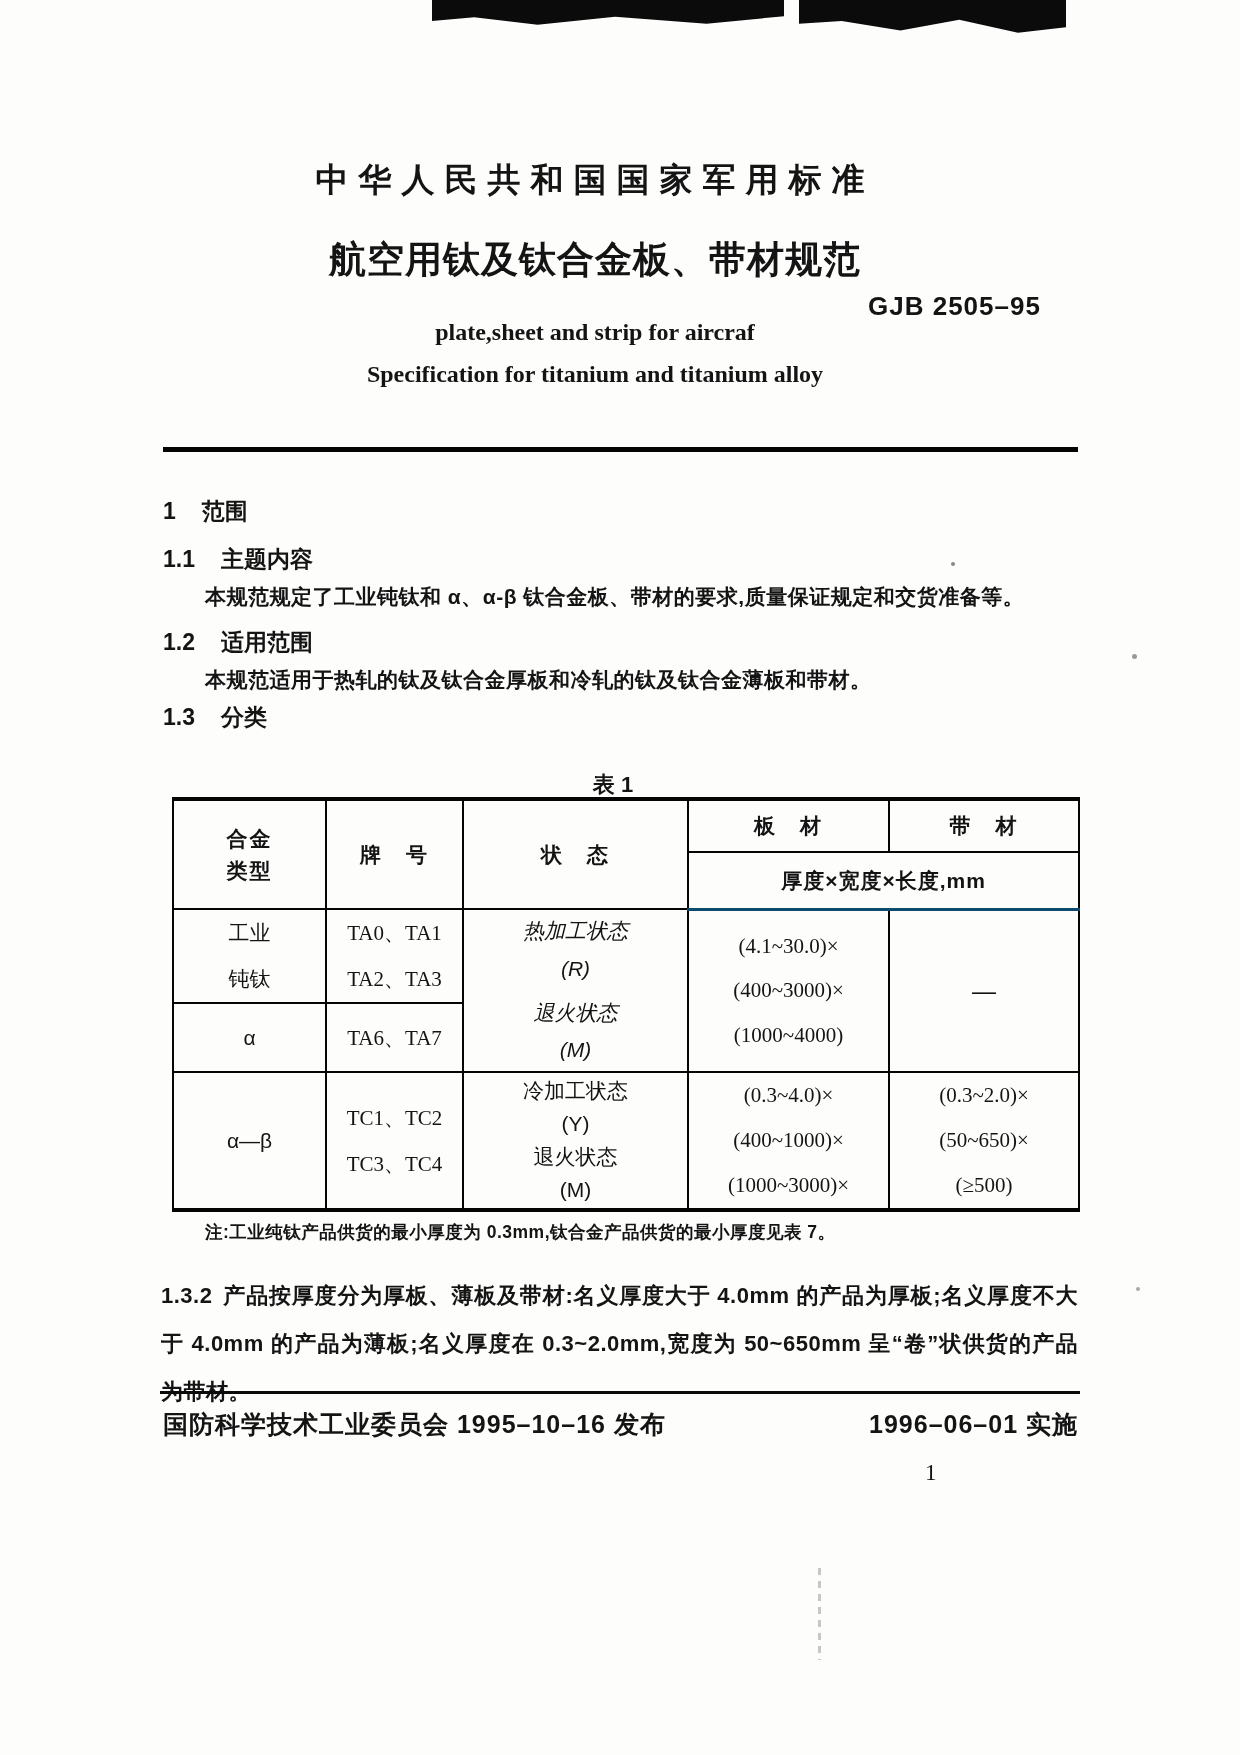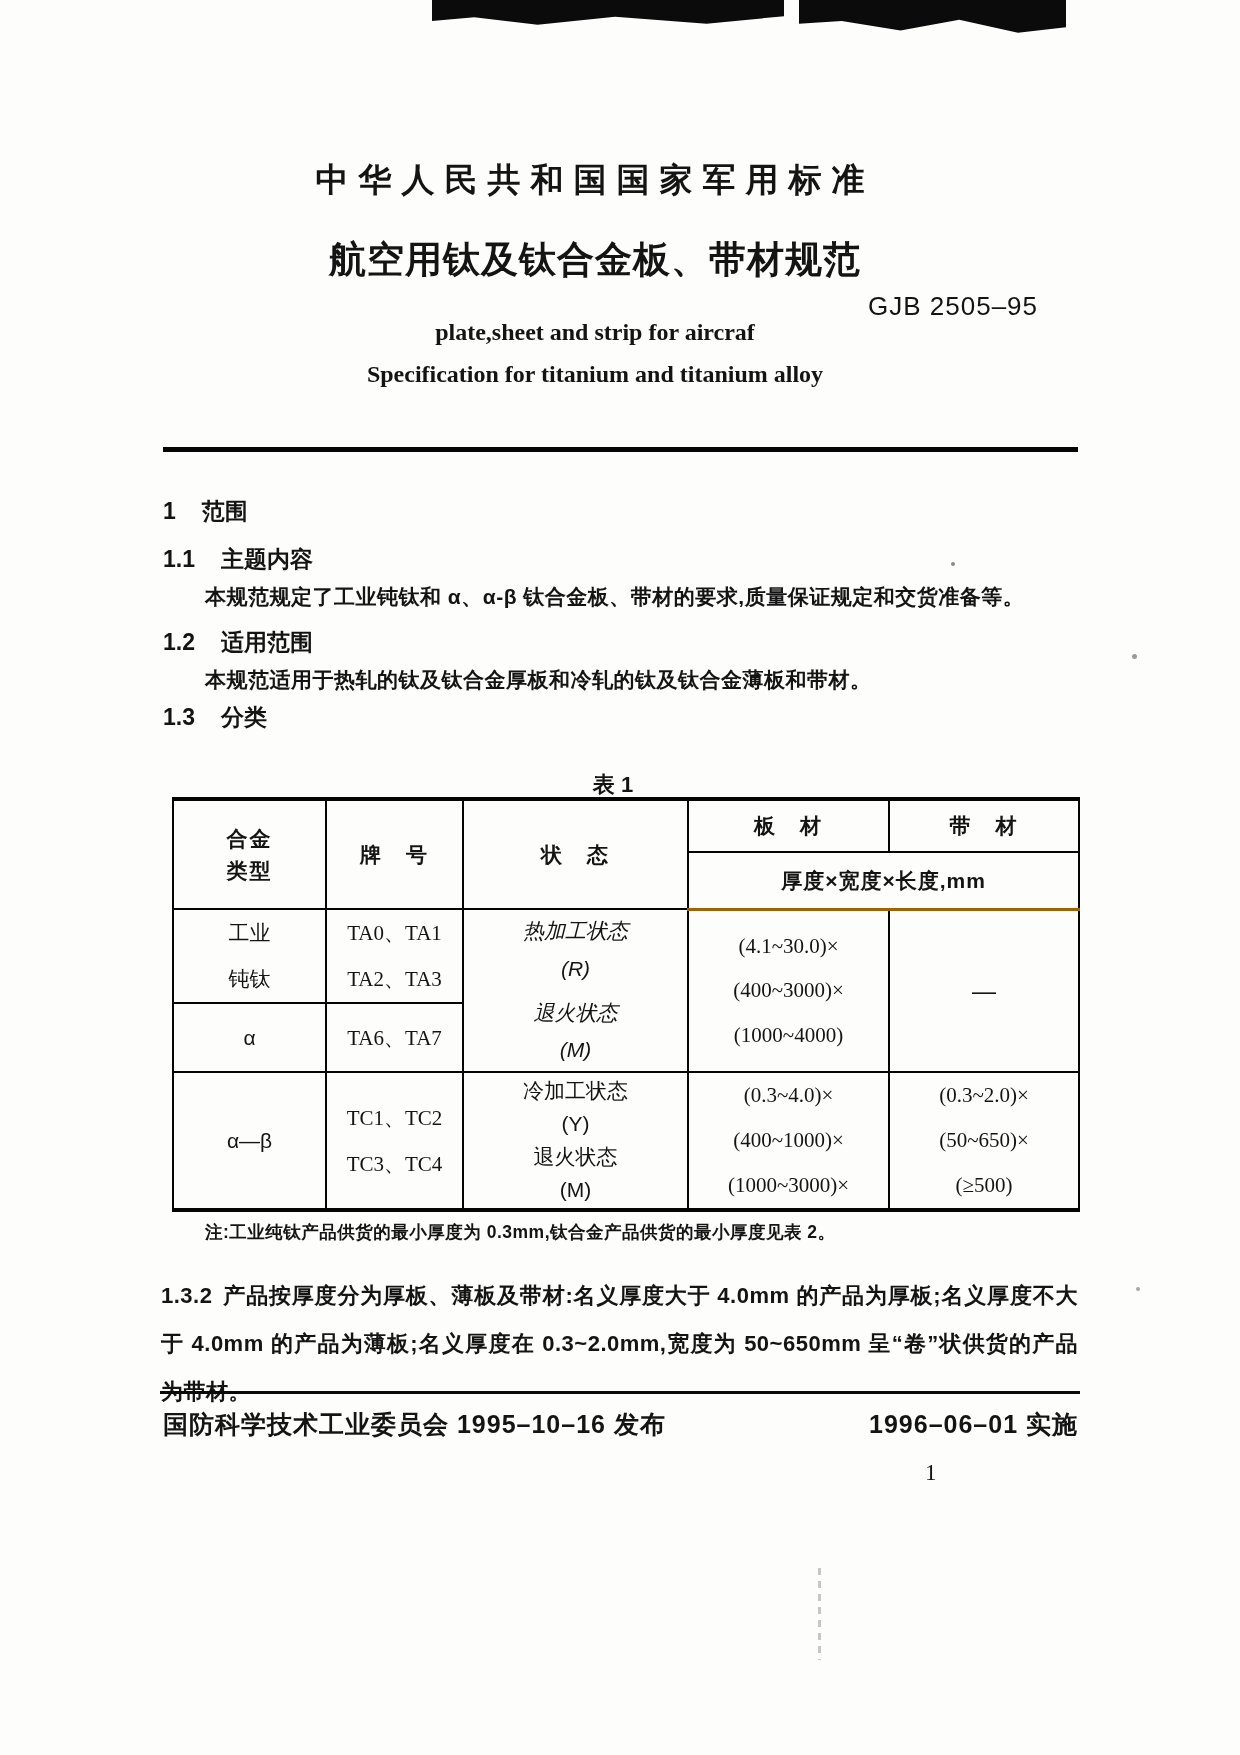--- a/index.html
+++ b/index.html
@@ -22,21 +22,21 @@
   .sp3 { left:1136px; top:1287px; width:4px; height:4px; background:#a8a8a8; }
   .vdash { position:absolute; left:818px; top:1568px; width:3px; height:92px;
     background:repeating-linear-gradient(#b9b9b9 0 7px, transparent 7px 13px); opacity:.8; }
 
   
   .header { position:absolute; left:158px; top:158px; width:874px; text-align:center; }
   .std-label { font-size:33px; font-weight:bold; letter-spacing:10px; white-space:nowrap; }
   .title-cn { margin-top:32px; font-size:37px; font-weight:bold; letter-spacing:1px; white-space:nowrap; }
   .title-en { margin-top:26px; font-family:"Liberation Serif", serif; font-weight:bold;
     font-size:24px; line-height:1.75; }
-  .std-no { position:absolute; left:868px; top:291px; font-size:26px; font-weight:normal;
+  .std-no { position:absolute; left:868px; top:291px; font-size:26px; font-weight:bold;
     letter-spacing:1px; white-space:nowrap; }
 
   .rule-top { position:absolute; left:163px; top:447px; width:915px; height:5px; background:#050505; }
 
   
   .h2, .h3 { position:absolute; left:163px; font-size:23px; font-weight:bold; white-space:nowrap; }
   .h-num { display:inline-block; margin-right:26px; }
   .para { position:absolute; left:163px; width:918px; font-size:21px; font-weight:600;
     line-height:1.55; text-indent:2em; letter-spacing:0.5px; }
   .p131 { text-indent:0; }
@@ -49,21 +49,21 @@
     table-layout:fixed; font-size:21px;padding-left:28px; }
   table.spec { border:2px solid #050505; border-top:4px solid #050505; border-bottom:4px solid #050505; }
   table.spec th, table.spec td { border:2px solid #050505; text-align:center;
     vertical-align:middle; font-weight:normal; padding:0; }
   tr.hrow1 { height:53px; }
   tr.hrow2 { height:57px; }
   tr.brow1 { height:92px; }
   tr.brow2 { height:69px; }
   tr.brow3 { height:135px; }
   th.span2 { border-bottom:3px solid #050505; }
-  tr.hrow2 th { border-bottom:3px solid #a16207; }
+  tr.hrow2 th { border-bottom:3px solid #0c4a6e; }
   .th-txt { font-weight:bold; letter-spacing:2px; line-height:1.5; }
   td.serif, .serif { font-family:"Liberation Serif", serif; }
   .lh-wide { line-height:2.2; }
   .lh-dims { line-height:2.14; }
   .state-block { line-height:1.8;font-style:italic; }
   .state-gap { margin-top:6px; }
   .state3 { line-height:1.57; }
   .dash-cell { font-size:24px; }
 
   .note { position:absolute; left:205px; top:1220px; font-size:17.5px; font-weight:600;
@@ -176,21 +176,21 @@
       <td class="serif"><span class="ml lh-dims">(0.3~4.0)×
 (400~1000)×
 (1000~3000)×</span></td>
       <td class="serif"><span class="ml lh-dims">(0.3~2.0)×
 (50~650)×
 (≥500)</span></td>
     </tr>
   </tbody>
     </table>
 
-  <div class="note">注:工业纯钛产品供货的最小厚度为 0.3mm,钛合金产品供货的最小厚度见表 2。</div>
+  <div class="note">注:工业纯钛产品供货的最小厚度为 0.3mm,钛合金产品供货的最小厚度见表 7。</div>
 
   <div class="block132">
     <span style="font-weight:bold; margin-right:4px;">1.3.2</span><span>  产品按厚度分为厚板、薄板及带材:名义厚度大于 4.0mm 的产品为厚板;名义厚度不大于 4.0mm 的产品为薄板;名义厚度在 0.3~2.0mm,宽度为 50~650mm 呈“卷”状供货的产品为带材。</span>
   </div>
 
   <div class="rule-bottom"></div>
   <div class="foot-left">国防科学技术工业委员会 1995–10–16 发布</div>
   <div class="foot-right">1996–06–01 实施</div>
   <div class="pageno">1</div>
 

